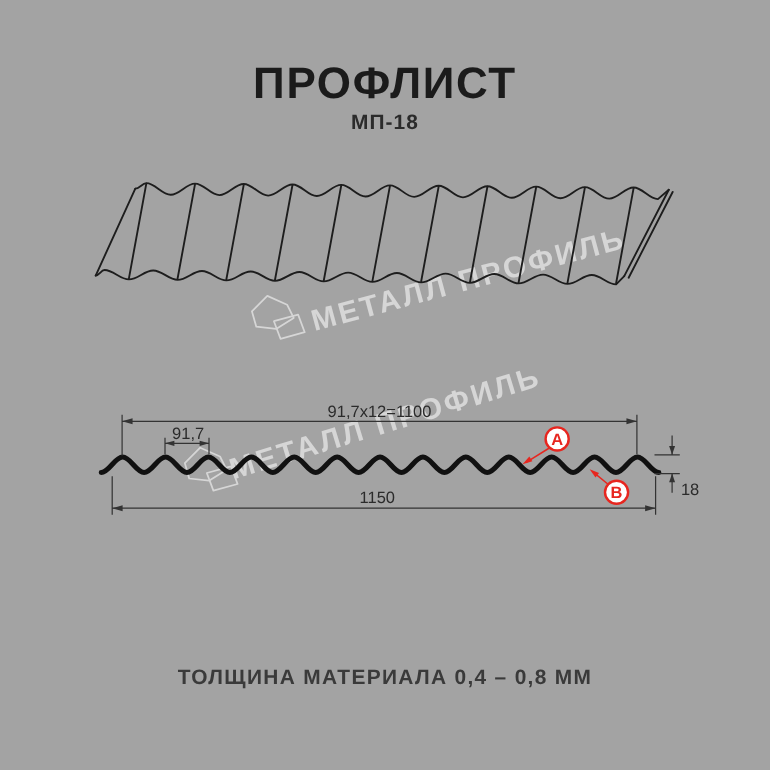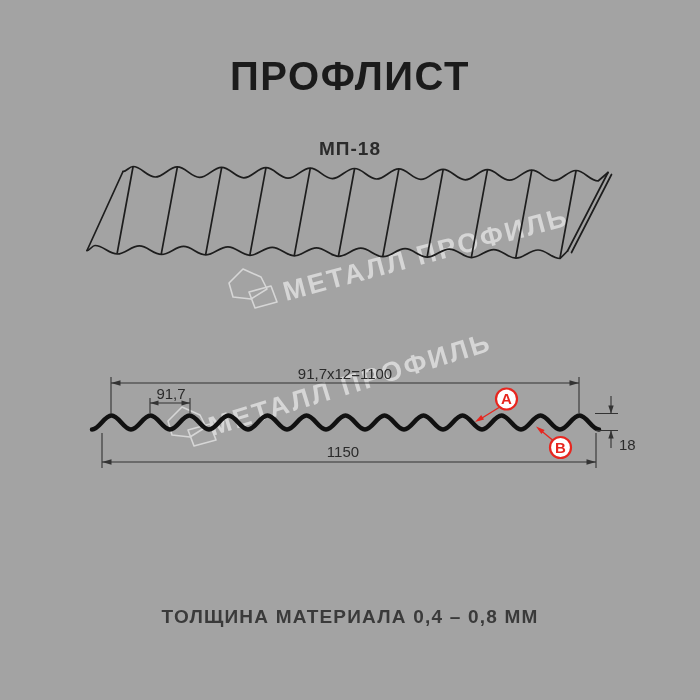--- a/index.html
+++ b/index.html
@@ -1,21 +1,21 @@
 <!DOCTYPE html>
 <html><head>
 <meta charset="utf-8">
 <style>
   html,body{margin:0;padding:0;background:#fff;}
   .stage{position:relative;width:700px;height:700px;background:#a3a3a3;overflow:hidden;
          font-family:"Liberation Sans",sans-serif;}
   .title{position:absolute;top:54px;left:0;right:0;text-align:center;
          font-size:40px;font-weight:800;letter-spacing:1.5px;color:#1b1b1b;}
   .subtitle{position:absolute;top:101px;left:0;right:0;text-align:center;
-         font-size:19px;font-weight:700;letter-spacing:1px;color:#2b2b2b;margin-top:37px;}
+         font-size:19px;font-weight:700;letter-spacing:1px;color:#2b2b2b;}
   .footer-note{position:absolute;top:606px;left:0;right:0;text-align:center;
          font-size:19px;font-weight:700;letter-spacing:1.2px;color:#3a3a3a;}
   svg{position:absolute;left:0;top:0;}
   .draw{stroke:#1d1d1d;stroke-width:1.7;fill:none;stroke-linejoin:round;stroke-linecap:round;}
   .thick{stroke:#111;stroke-width:4.5;fill:none;stroke-linecap:round;stroke-linejoin:round;}
   .dim{stroke:#333;stroke-width:1.1;fill:none;}
   .dim-arrow{fill:#333;stroke:none;}
   .dim-text{fill:#2b2b2b;font-size:15px;}
   .red-line{stroke-width:1.4;fill:none;}
   .red-circle{stroke-width:2.2;fill:#fff;}

